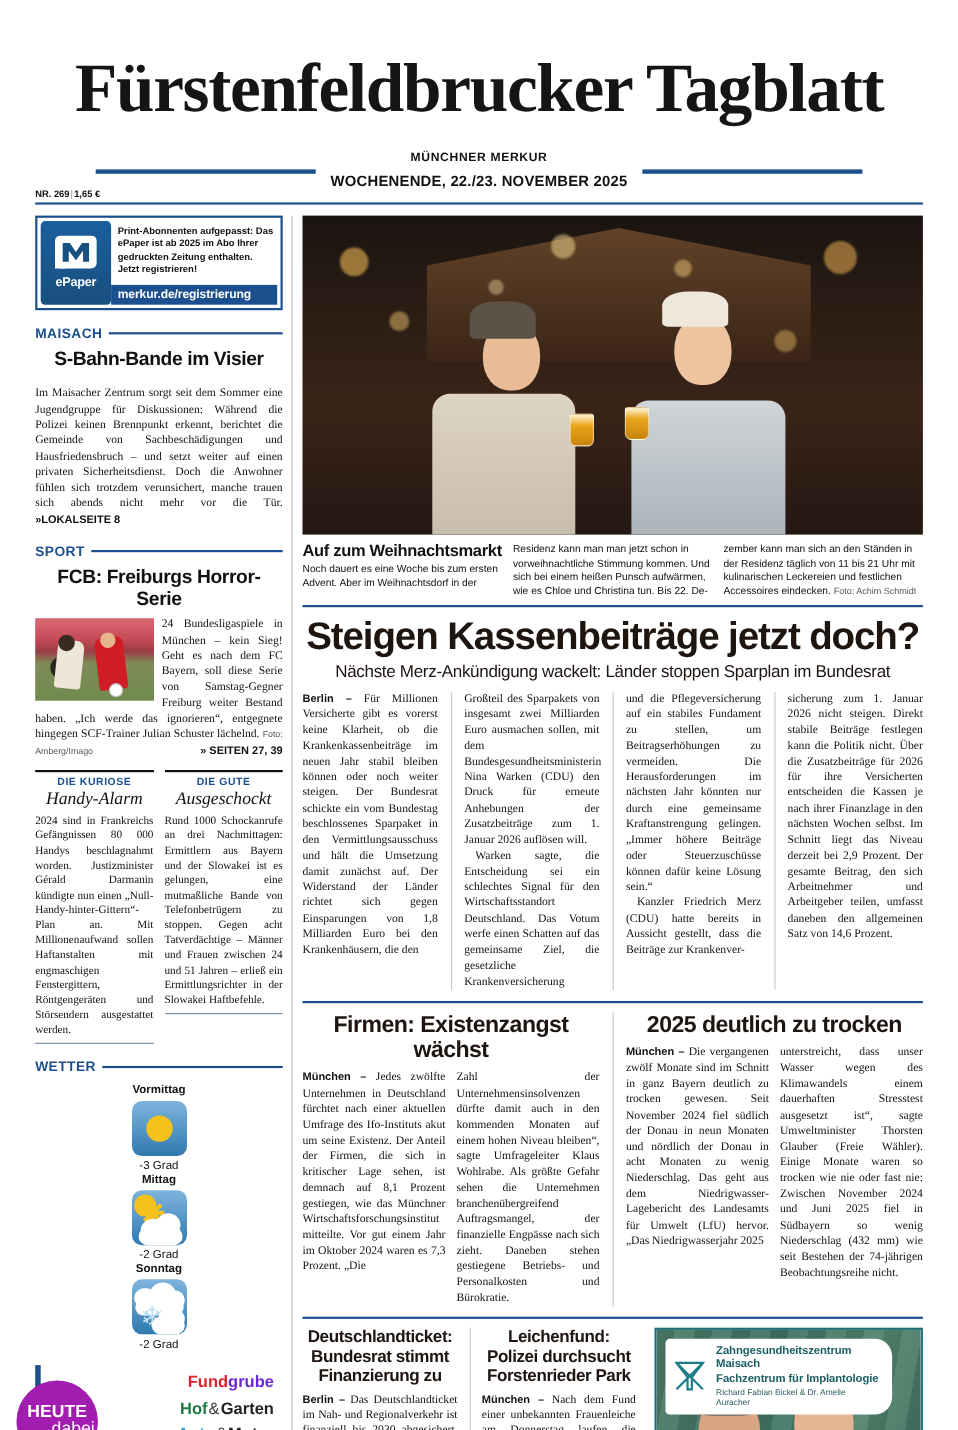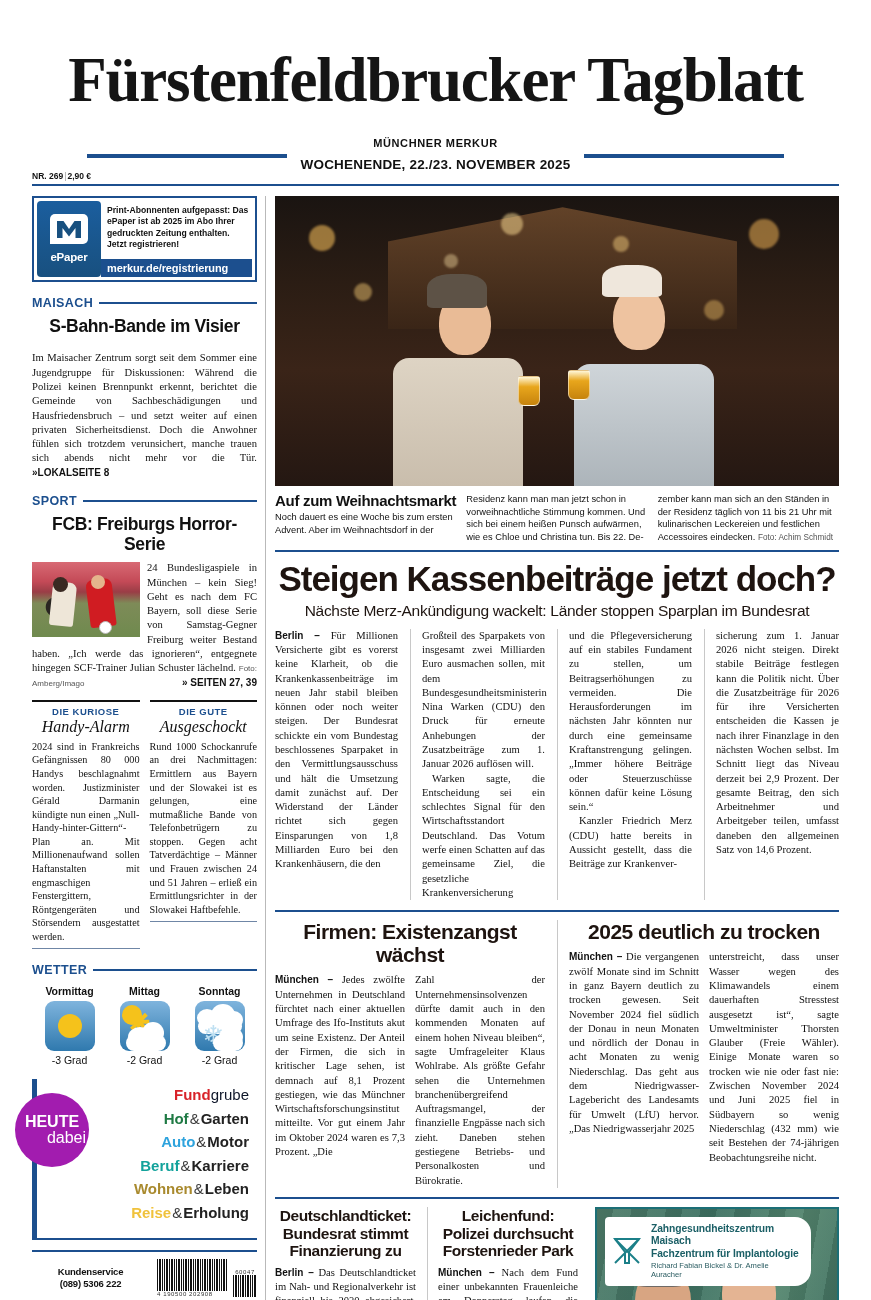--- a/index.html
+++ b/index.html
@@ -149,21 +149,21 @@
     font-family: "Liberation Serif", serif; font-style: italic;
     font-size: 16px; text-align: center; color: #111; margin-top: 1px;
   }
   .brief-body {
     font-family: "Liberation Serif", serif; font-size: 10.2px;
     line-height: 1.33; text-align: justify; margin-top: 4px; hyphens: auto;
   }
   .brief-underline { border-top: 1px solid #6f86a6; margin-top: 5px; }
 
   
-  .weather-grid { display: flex; margin-top: 8px; }
+  .weather-grid { display: flex; margin-top: 8px; flex-direction: column; }
   .wx-day { flex: 1 1 0; text-align: center; }
   .wx-label { font-size: 10.5px; font-weight: bold; color: #111; }
   .wx-icon {
     width: 50px; height: 50px; margin: 4px auto 3px;
     border-radius: 9px;
     background: linear-gradient(180deg,#7fb4dd 0%,#2f79ae 100%);
     position: relative; overflow: hidden;
   }
   .wx-temp { font-size: 10.5px; font-weight: normal; color: #111; }
   .sun {
@@ -328,21 +328,21 @@
     <div class="masthead-title">Fürstenfeldbrucker Tagblatt</div>
     <div class="masthead-rule-row">
       <div class="mh-rule"></div>
       <div class="mh-center">
         <div class="mh-merkur">MÜNCHNER MERKUR</div>
         <div class="mh-date">WOCHENENDE, 22./23. NOVEMBER 2025</div>
       </div>
       <div class="mh-rule"></div>
     </div>
     <div class="mh-issue">
-      <span>NR. 269</span><span class="sep">|</span><span>2,90 €</span>
+      <span>NR. 269</span><span class="sep">|</span><span>1,65 €</span>
     </div>
     <div class="masthead-bottom-rule"></div>
   </div>
 
   <div class="cols">
 
     <div class="left-col">
 
       <div class="epaper">
         <div class="epaper-logo">
@@ -455,21 +455,21 @@
         </div>
       </div>
 
       <div class="heute">
         <div class="heute-badge">
           <span>HEUTE</span>
           <span>dabei</span>
         </div>
         <div class="heute-list">
           <div class="heute-item">
-            <span style="color:#d8232a">Fund</span><span style="color:#0f172a;font-weight:normal">grube</span>
+            <span style="color:#d8232a">Fund</span><span style="color:#6d28d9;font-weight:bold">grube</span>
           </div>
           <div class="heute-item">
             <span style="color:#1f7a44">Hof</span><span class="amp">&amp;</span><span class="b">Garten</span>
           </div>
           <div class="heute-item">
             <span style="color:#2ea3dd">Auto</span><span class="amp">&amp;</span><span class="b">Motor</span>
           </div>
           <div class="heute-item">
             <span style="color:#12a29b">Beruf</span><span class="amp">&amp;</span><span class="b">Karriere</span>
           </div>

